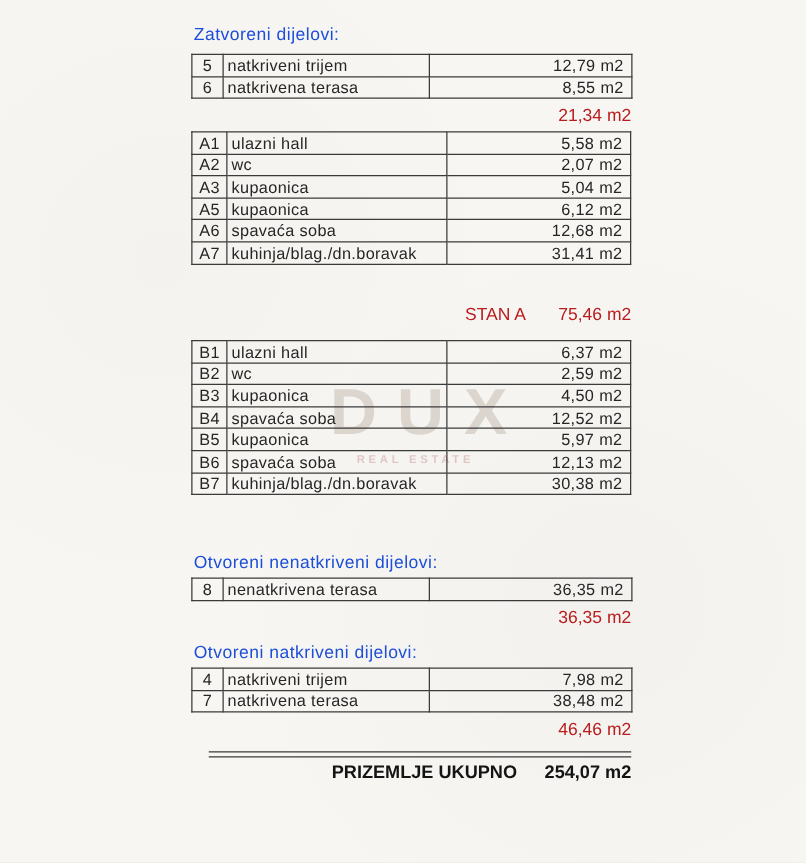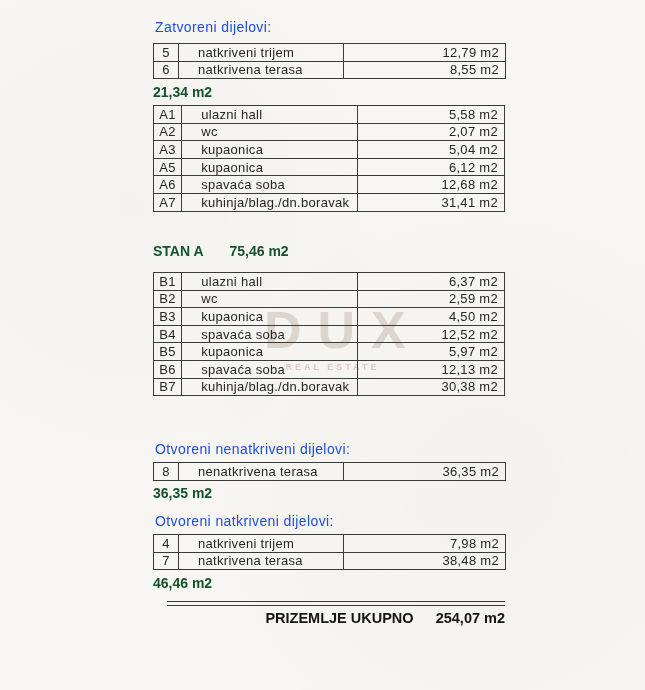--- a/index.html
+++ b/index.html
@@ -51,32 +51,32 @@
   }
   table.tbl td{
     border:1.6px solid #3b3b3b;
     height:17.6px;
     font-size:13px; color:#262626;
     letter-spacing:0.3px;
     overflow:hidden; white-space:nowrap;
     background:transparent;
   }
   td.c-id   { text-align:center; font-size:12.5px; padding:0 1px; }
-  td.c-name { text-align:left;  padding:0 19px; }
+  td.c-name { text-align:left;  padding:0 3px; }
   td.c-area { text-align:right; padding:0 6px; }
   table.narrow td.c-id   { width:25px; }
   table.narrow td.c-name { width:165px; }
   table.narrow td.c-area { width:162px; }
   table.wide   td.c-id   { width:25px; }
   table.wide   td.c-name { width:156px; }
   table.wide   td.c-area { width:130px; }
   .total-line{
     position:absolute; left:0; width:352px;
-    text-align:left;
-    font-size:14px; font-weight:bold; color:#14532d;
+    text-align:right;
+    font-size:14px; font-weight:normal; color:#b91c1c;
     white-space:nowrap;
   }
   .total-line .t-label{ margin-right:22px; }
   .double-rule{
     position:absolute; left:14px; width:338px; height:4.6px;
     border-top:1.7px solid #3b3b3b;
     border-bottom:1.7px solid #3b3b3b;
   }
   .footer-line{
     position:absolute; left:0; width:352px;

